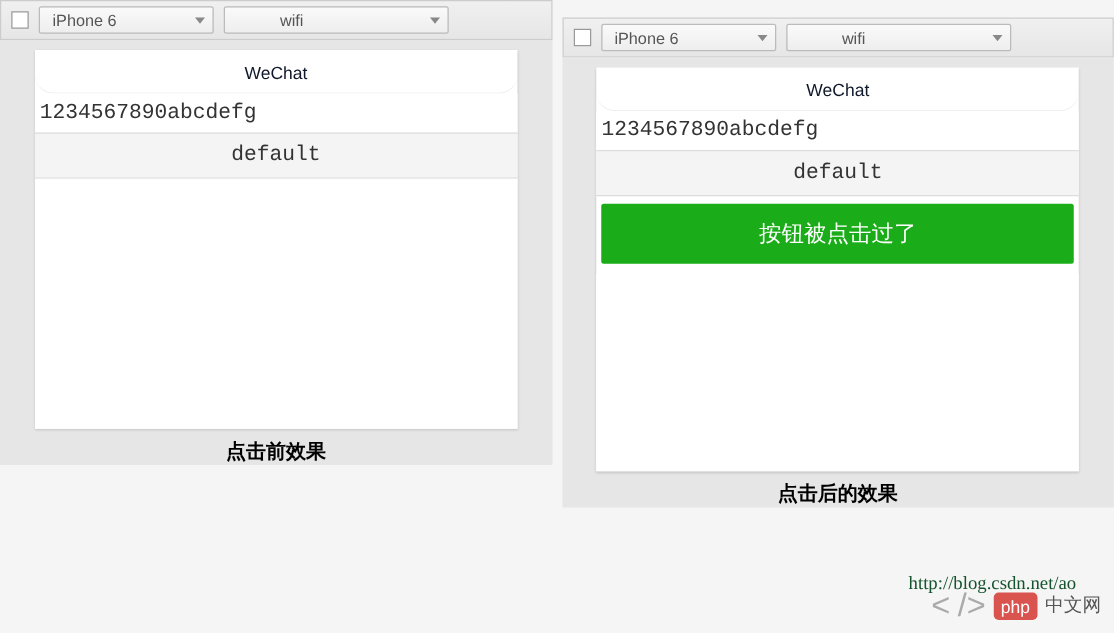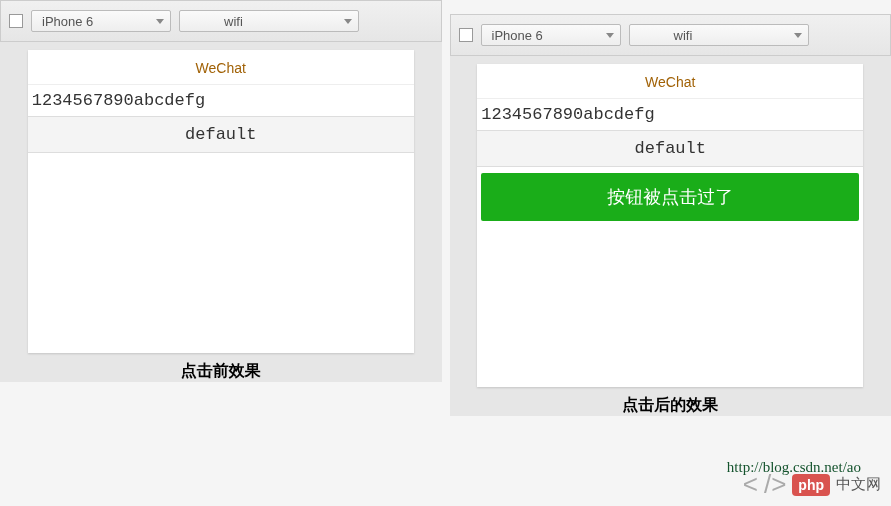--- a/index.html
+++ b/index.html
@@ -26,21 +26,21 @@
     .panel-left {
       padding-right: 4px;
     }
     .panel-right {
       padding-left: 4px;
       margin-top: 14px;
     }
     .toolbar {
       display: flex;
       align-items: center;
-      height: 42px;
+      height: 32px;
       background: linear-gradient(#f0f0f0, #e6e6e6);
       border: 1px solid #ccc;
       padding: 0 8px;
       gap: 8px;
       font-size: 13px;
       color: #333;
     }
     .tool-checkbox {
       width: 14px;
       height: 14px;
@@ -83,22 +83,23 @@
       background: #fff;
       width: 386px;
       box-shadow: 0 1px 2px rgba(0,0,0,0.15);
       display: flex;
       flex-direction: column;
     }
     .phone-header {
       text-align: center;
       padding: 10px 0 8px 0;
       font-size: 14px;
-      color: #a16207;
+      color: #0f172a;
       border-bottom: 1px solid #eee;
+      border-radius: 15px;
     }
     .phone-content {
       display: flex;
       flex-direction: column;
     }
     .text-row {
       font-family: "Courier New", monospace;
       font-size: 17px;
       color: #333;
       padding: 6px 4px;
@@ -154,21 +155,21 @@
       align-items: baseline;
       gap: 4px;
     }
     .wm-angle {
       color: #aaa;
       font-size: 26px;
     }
     .wm-php {
       background: #d9534f;
       color: #fff;
-      font-weight: bold;
+      font-weight: normal;
       font-size: 14px;
       padding: 3px 6px;
       border-radius: 4px;
     }
     .wm-cn {
       color: #555;
       font-size: 15px;
     }
     .wm-url {
       position: absolute;

